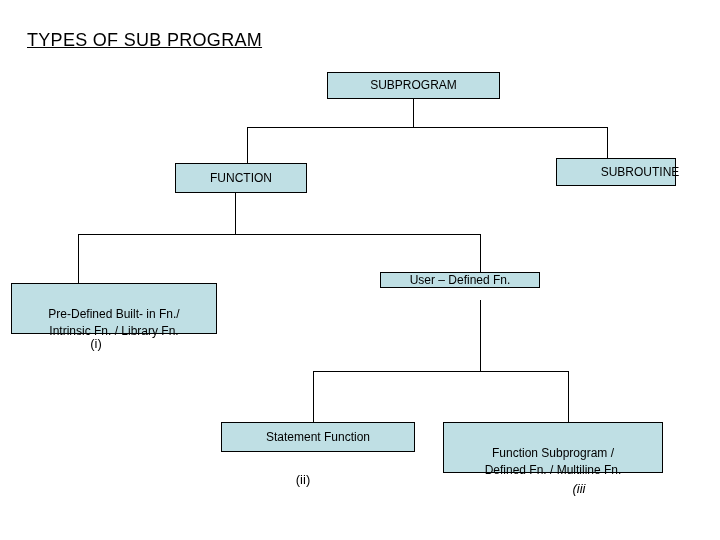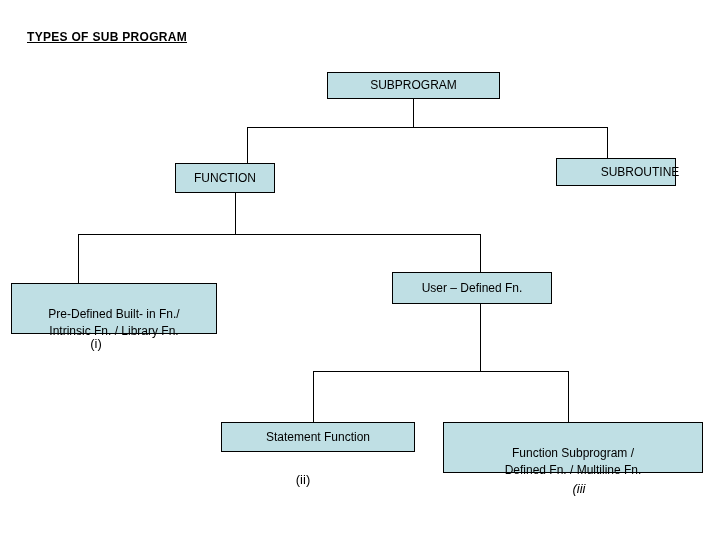--- a/index.html
+++ b/index.html
@@ -13,22 +13,22 @@
     height: 540px;
     background: #ffffff;
     overflow: hidden;
     font-family: "Liberation Sans", sans-serif;
     -webkit-font-smoothing: none;
   }
   .title {
     position: absolute;
     left: 27px;
     top: 30px;
-    font-size: 12px;
-    font-weight: bold;
+    font-size: 18px;
+    font-weight: normal;
     color: #000000;
     text-decoration: underline;
     letter-spacing: 0.3px;
     white-space: nowrap;
   }
   .node {
     position: absolute;
     box-sizing: border-box;
     background: #bfdfe4;
     border: 1px solid #000000;
@@ -90,42 +90,42 @@
 
   <div class="vline" style="left:480px; top:300px; height:71px;"></div>
   <div class="hline" style="left:313px; top:371px; width:256px;"></div>
   <div class="vline" style="left:313px; top:371px; height:51px;"></div>
   <div class="vline" style="left:568px; top:371px; height:51px;"></div>
 
   <div class="node" style="left:327px; top:72px; width:173px; height:27px;">
     <span>SUBPROGRAM</span>
   </div>
 
-  <div class="node" style="left:175px; top:163px; width:100px; height:30px;">
+  <div class="node" style="left:175px; top:163px; width:132px; height:30px;">
     <span>FUNCTION</span>
   </div>
 
   <div class="node clip" style="left:556px; top:158px; width:120px; height:28px;">
     <span>SUBROUTINE</span>
   </div>
 
   <div class="node twoline" style="left:11px; top:283px; width:206px; height:51px;">
     <span class="ln">Pre-Defined Built- in Fn./</span>
     <span class="ln">Intrinsic Fn. / Library Fn.</span>
   </div>
   <div class="romanum" style="left:66px; top:336px; width:60px;">(i)</div>
 
-  <div class="node" style="left:392px; top:272px; width:160px; height:32px;text-align:center;">
+  <div class="node" style="left:380px; top:272px; width:160px; height:16px;text-align:center;">
     <span>User – Defined Fn.</span>
   </div>
 
   <div class="node" style="left:221px; top:422px; width:194px; height:30px;">
     <span>Statement Function</span>
   </div>
   <div class="romanum" style="left:273px; top:472px; width:60px;">(ii)</div>
 
-  <div class="node twoline" style="left:443px; top:422px; width:260px; height:51px;">
+  <div class="node twoline" style="left:443px; top:422px; width:220px; height:51px;">
     <span class="ln">Function Subprogram /</span>
     <span class="ln">Defined Fn. / Multiline Fn.</span>
   </div>
   <div class="romanum" style="left:549px; top:481px; width:60px;font-style:italic;">(iii</div>
 
 </div>
 
 </body></html>

